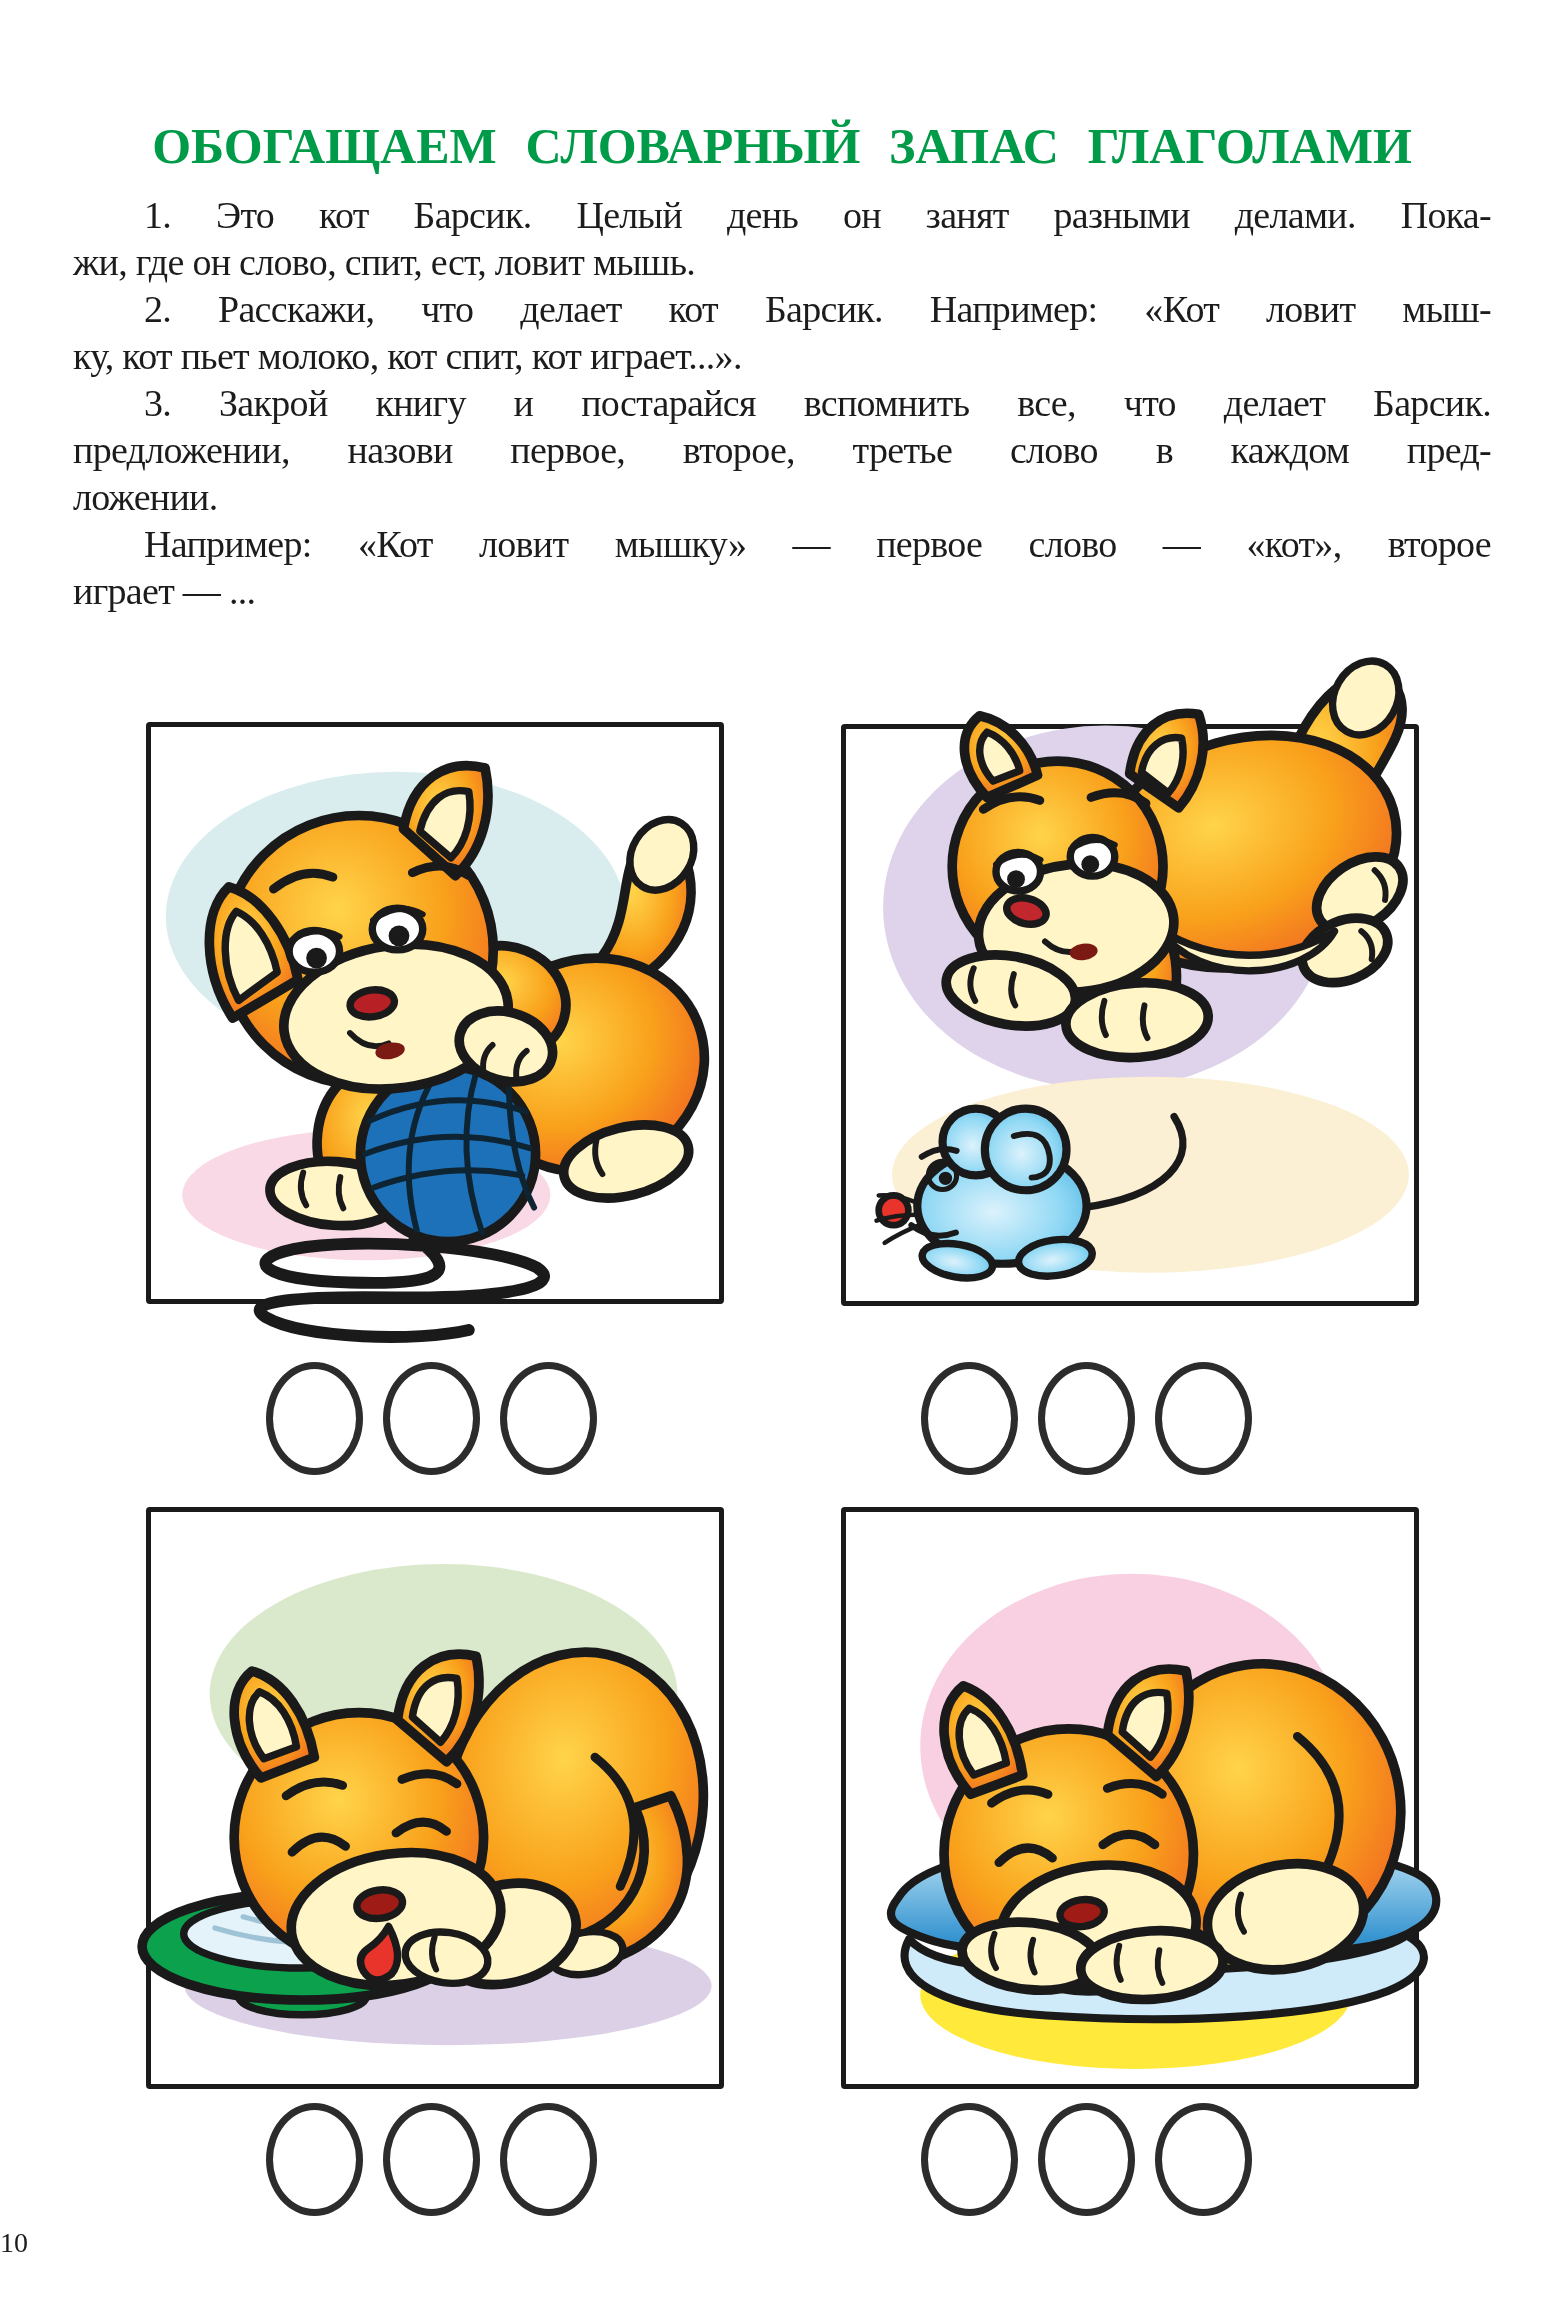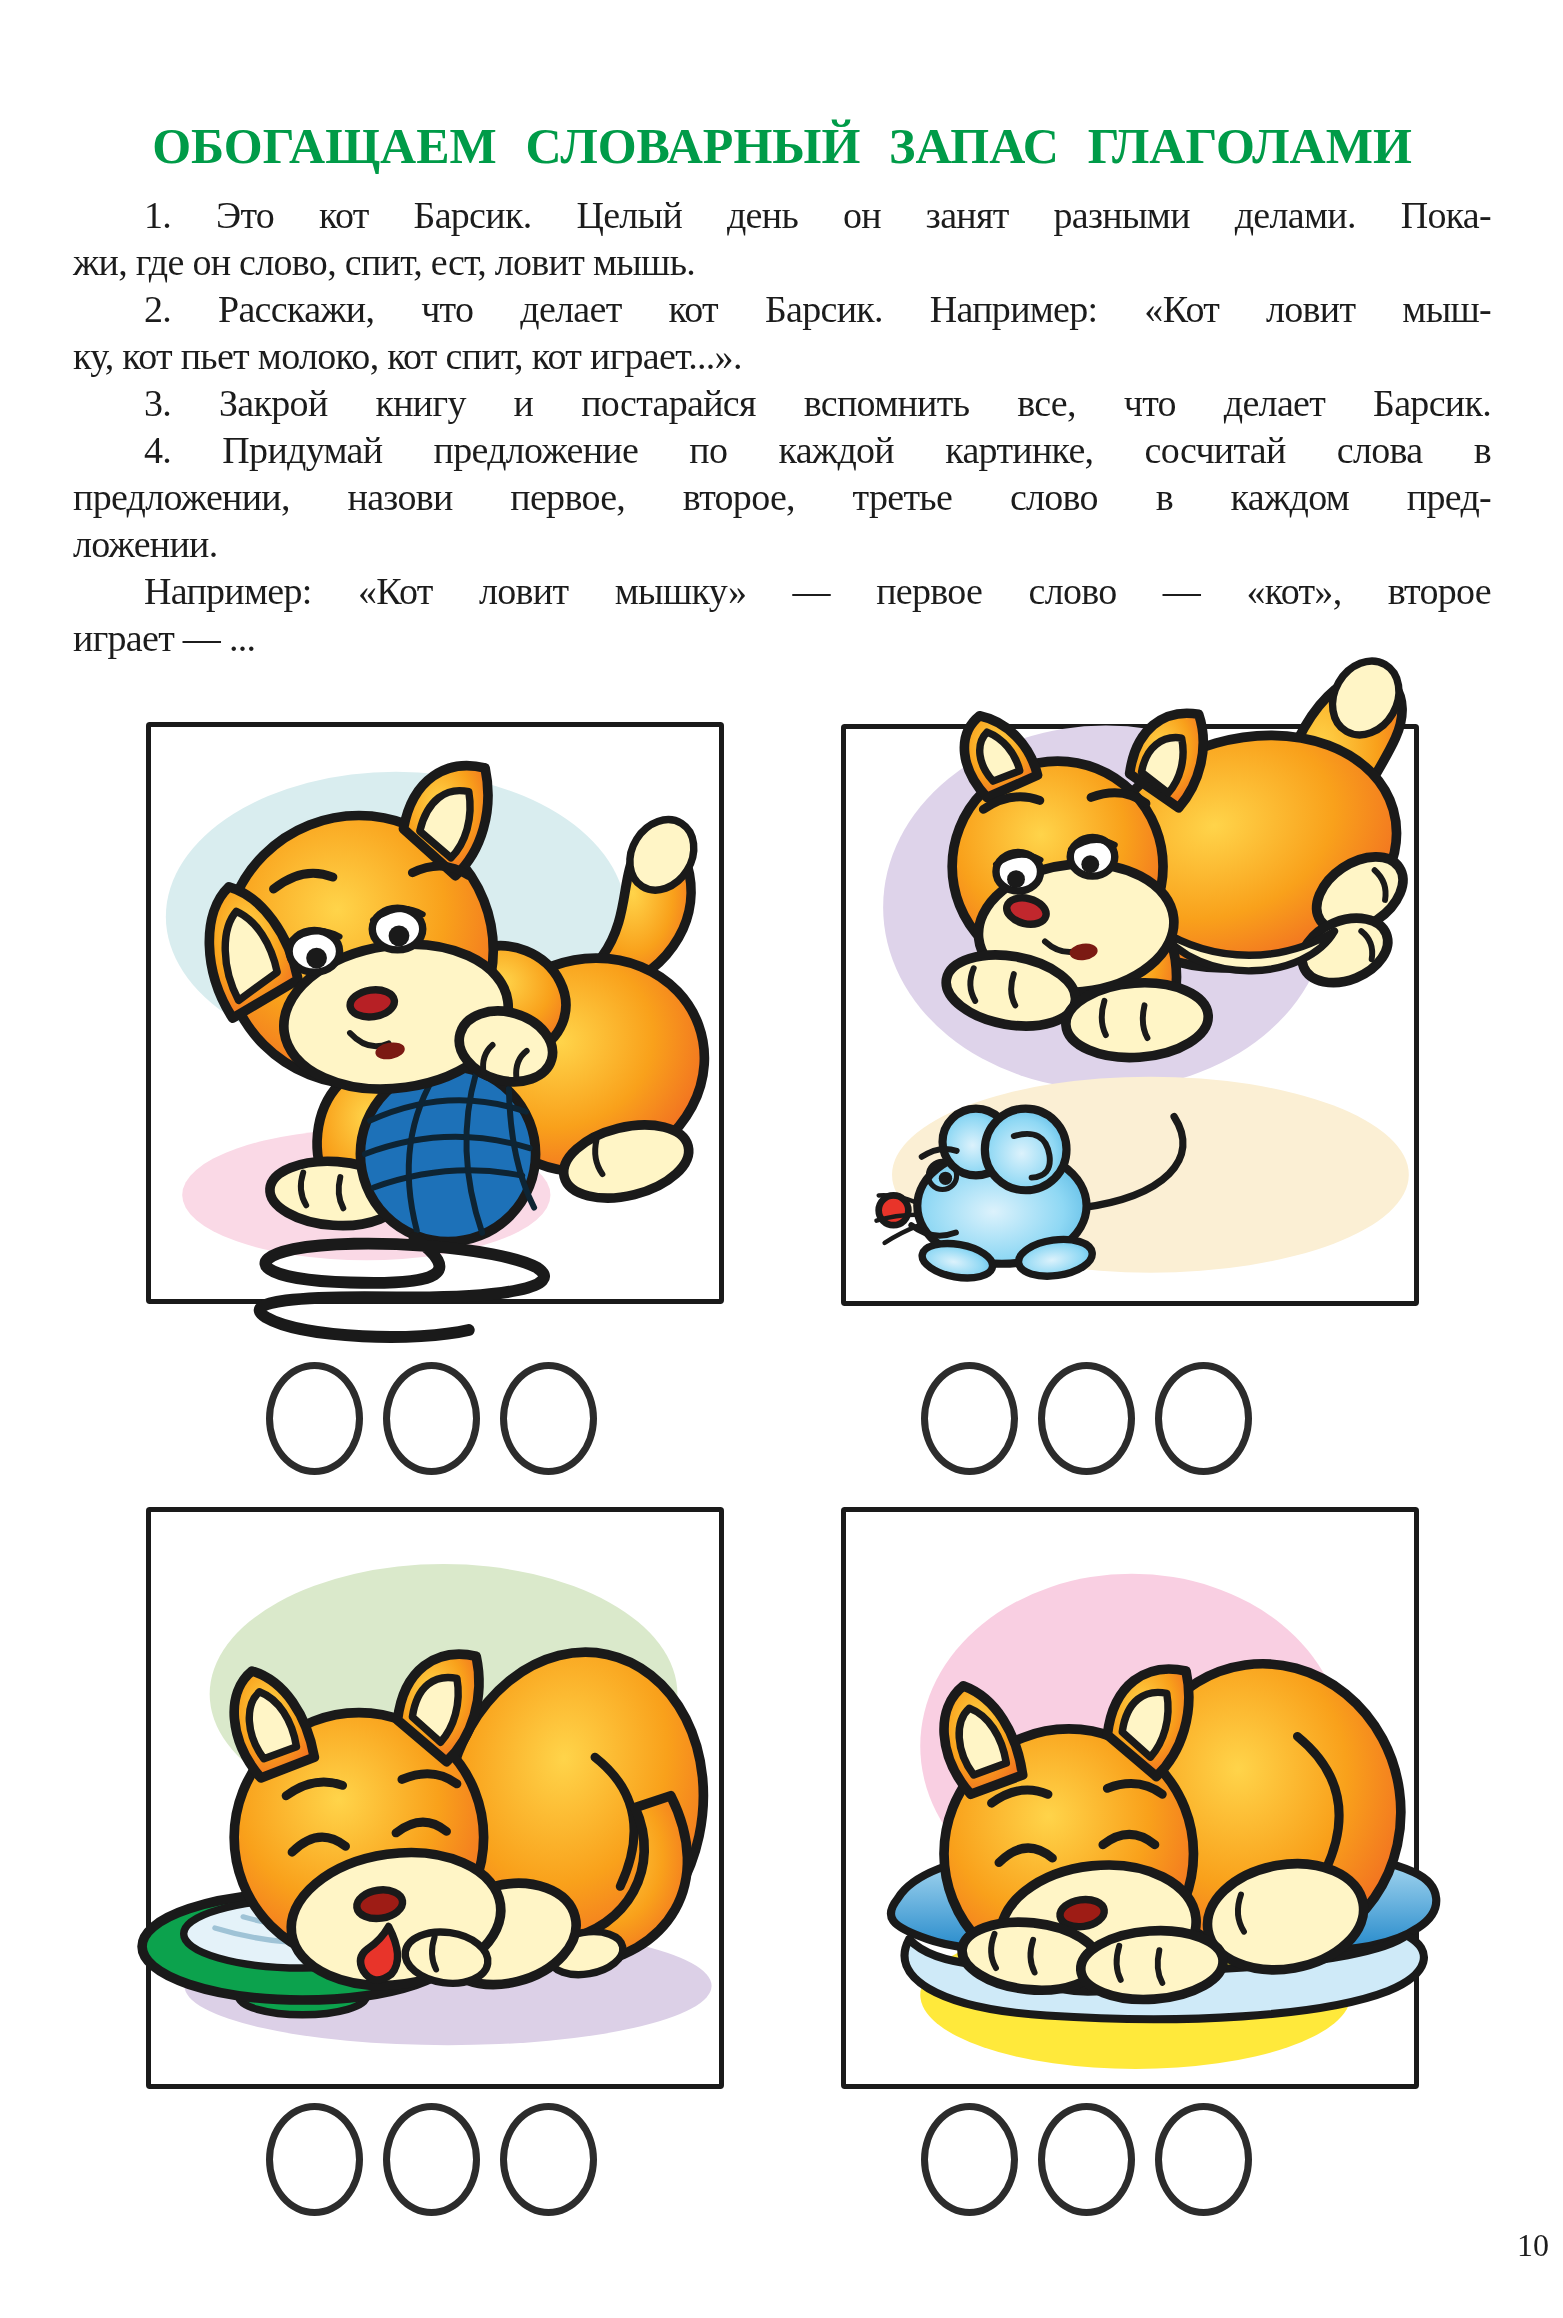--- a/index.html
+++ b/index.html
@@ -20,22 +20,22 @@
   .p2{left:841px;top:724px;}
   .p3{left:146px;top:1507px;}
   .p4{left:841px;top:1507px;}
   .crow{position:absolute;display:flex;gap:20px;}
   .r1a{left:266px;top:1362px;}
   .r1b{left:921px;top:1362px;}
   .r2a{left:266px;top:2103px;}
   .r2b{left:921px;top:2103px;}
   .c{width:97px;height:113px;border:7.4px solid #2c2c2c;border-radius:50%;box-sizing:border-box;
      background:#ffffff;}
-  .pagenum{position:absolute;top:2227px;left:0;width:1549px;text-align:right;
-           font-size:32px;color:#1c1c1c;}
+  .pagenum{position:absolute;top:2227px;left:0;width:1549px;text-align:left;
+           font-size:28px;color:#1c1c1c;}
   
   .o{stroke:#1a1a1a;stroke-width:13px;stroke-linejoin:round;}
   .o2{stroke:#1a1a1a;stroke-width:10px;stroke-linejoin:round;}
   .ln{fill:none;stroke:#1a1a1a;stroke-width:12px;stroke-linecap:round;}
   .tn{fill:none;stroke:#1a1a1a;stroke-width:8px;stroke-linecap:round;}
   .yb{fill:none;stroke:#0e2433;stroke-width:8px;stroke-linecap:round;}
   .rp{fill:none;stroke:#9FC3D6;stroke-width:7px;stroke-linecap:round;}
 </style>
 </head>
 <body>
@@ -43,21 +43,20 @@
 <div class="page">
 
   <h1 class="title">ОБОГАЩАЕМ СЛОВАРНЫЙ ЗАПАС ГЛАГОЛАМИ</h1>
 
   <div class="textblock">
     <div class="tl jl ind">1. Это кот Барсик. Целый день он занят разными делами. Пока-</div>
     <div class="tl ll">жи, где он слово, спит, ест, ловит мышь.</div>
     <div class="tl jl ind">2. Расскажи, что делает кот Барсик. Например: «Кот ловит мыш-</div>
     <div class="tl ll">ку, кот пьет молоко, кот спит, кот играет...».</div>
     <div class="tl jl ind">3. Закрой книгу и постарайся вспомнить все, что делает Барсик.</div>
-    <div class="tl jl ind">4. Придумай предложение по каждой картинке, сосчитай слова в</div>
     <div class="tl jl">предложении, назови первое, второе, третье слово в каждом пред-</div>
     <div class="tl ll">ложении.</div>
     <div class="tl jl ind">Например: «Кот ловит мышку» — первое слово — «кот», второе</div>
     <div class="tl ll">играет — ...</div>
   </div>
 
   <div class="panel p1">
     <svg width="568" height="572" viewBox="0 0 765 770">
       <defs>
         <radialGradient id="fur1" cx="0.42" cy="0.35" r="0.8">

